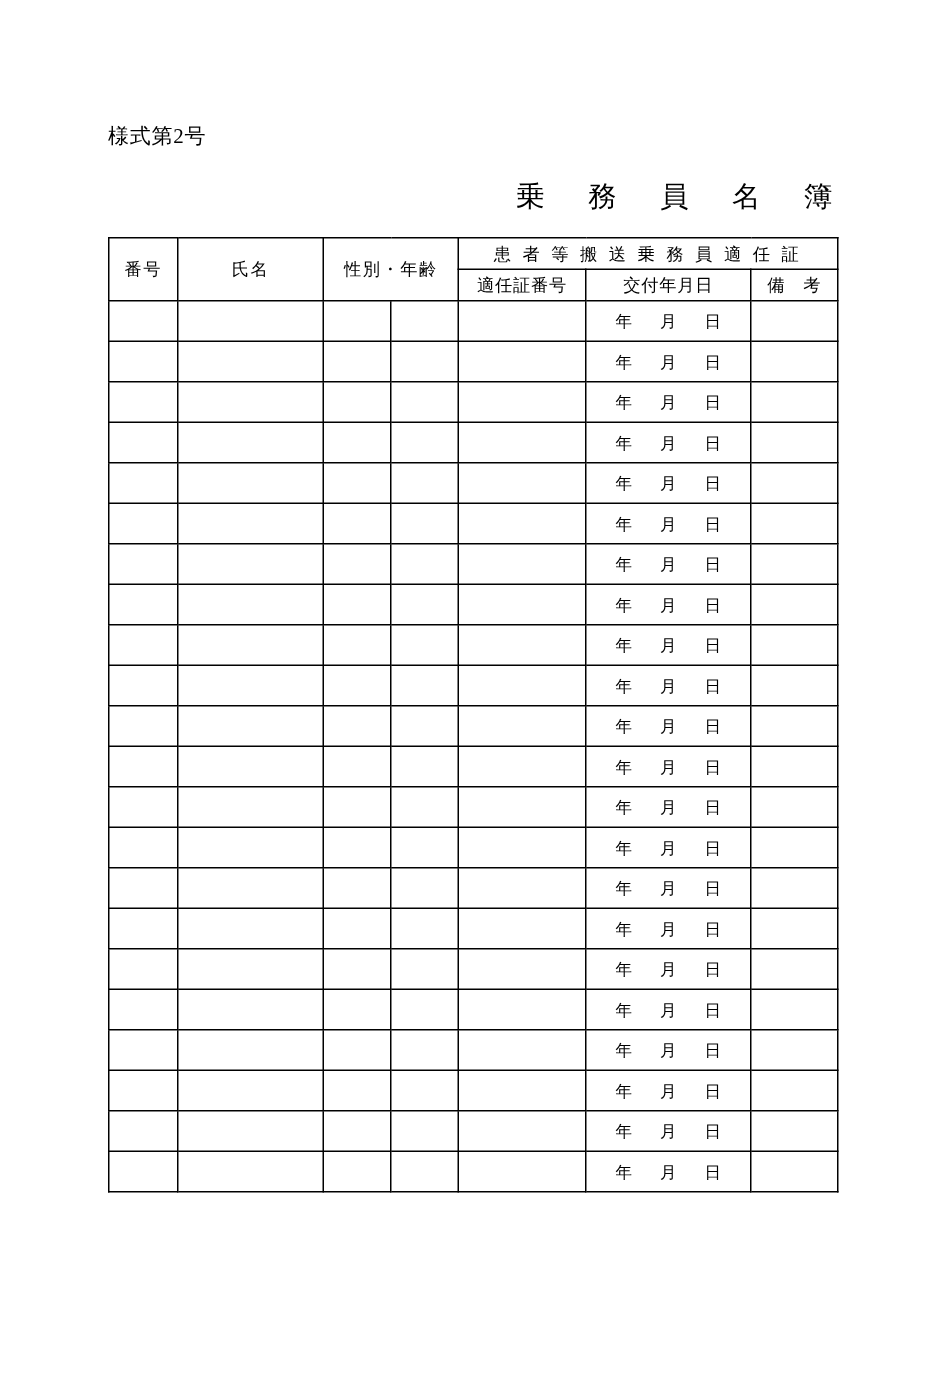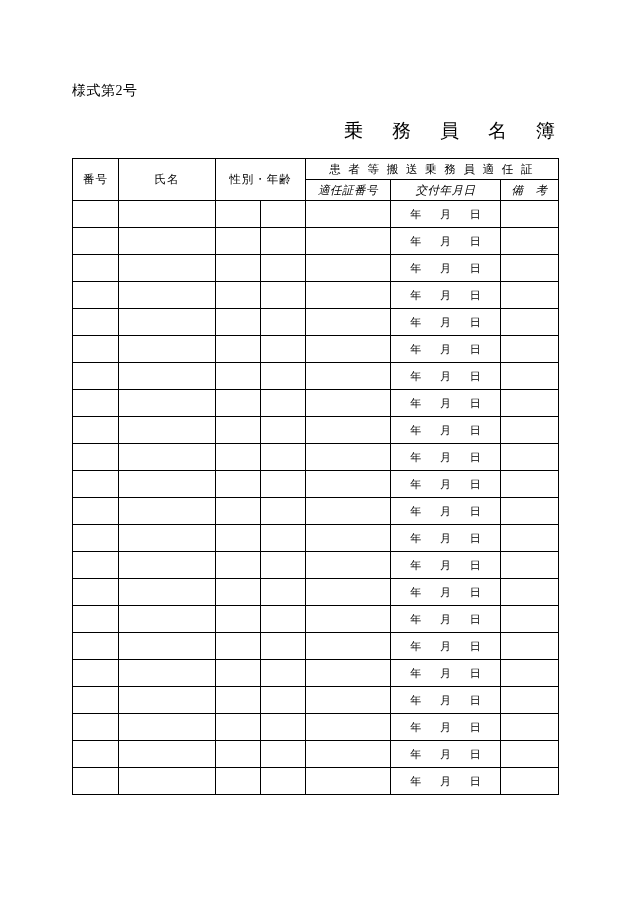--- a/index.html
+++ b/index.html
@@ -56,21 +56,20 @@
     vertical-align: middle;
     padding: 0;
   }
   .h-main {
     height: 20px;
     letter-spacing: 1px;
   }
   .h-sub {
     height: 20px;
     letter-spacing: 0.5px;
-    font-style: italic;
   }
   .h-group {
     letter-spacing: 2.4px;
   }
   td.body-cell {
     height: 26px;
   }
   .date-cell {
     position: relative;
   }

